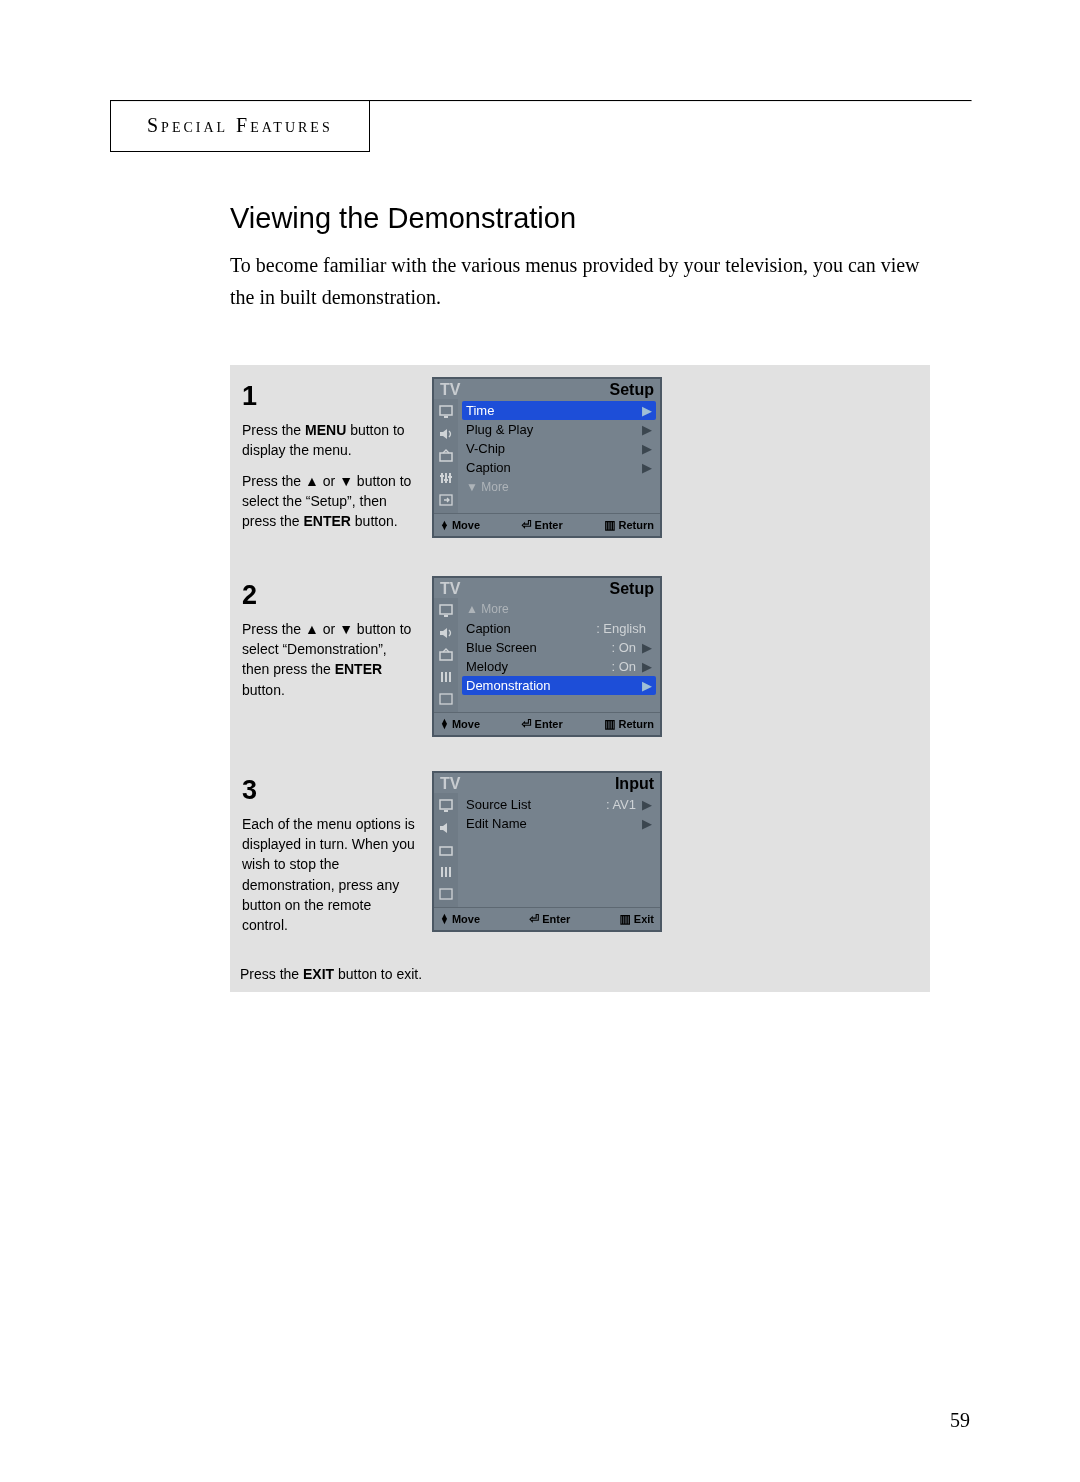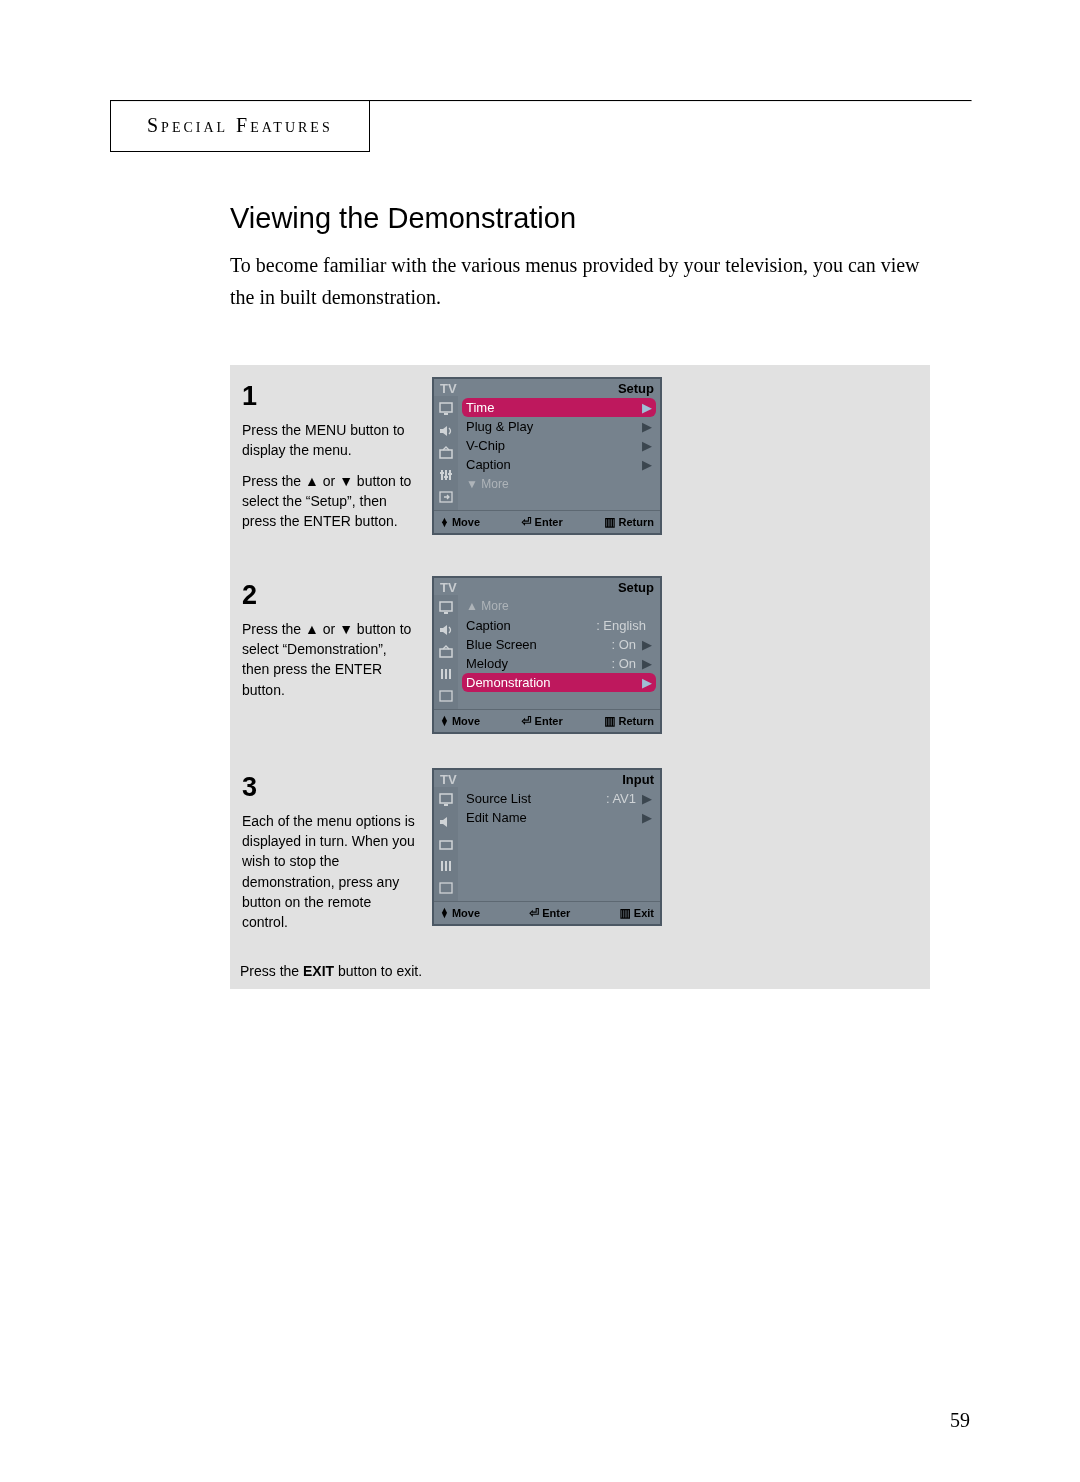--- a/index.html
+++ b/index.html
@@ -9,34 +9,34 @@
 .section-title{font-family:Georgia,'Times New Roman',serif;font-size:20px;letter-spacing:3px;font-variant:small-caps;}
 .content{padding-left:120px;padding-right:40px;}
 .heading{font-family:Arial,Helvetica,sans-serif;font-size:29px;font-weight:400;margin:50px 0 14px;}
 .intro{font-family:Georgia,'Times New Roman',serif;font-size:20px;line-height:1.6;margin-bottom:52px;}
 .steps{background:#e1e1e1;padding:8px 10px;}
 .gap{height:26px;}
 .step{background:#e1e1e1;display:flex;gap:16px;align-items:flex-start;padding:4px 2px 4px 2px;}
 .step-left{width:174px;font-size:14px;line-height:1.45;}
 .step-num{font-family:Arial Black,Arial,Helvetica,sans-serif;font-size:27px;font-weight:900;margin-bottom:4px;}
 .step-text p{margin:0 0 10px 0;}
-.step-text b{font-weight:400;}
+.step-text b{font-weight:700;}
 .osd{width:226px;border:2px solid #4c5864;background:#76828d;color:#dfe3e6;font-family:Arial,Helvetica,sans-serif;}
-.osd-head{display:flex;align-items:center;justify-content:space-between;font-size:13px;padding:2px 6px 0 6px;}
+.osd-head{display:flex;align-items:center;justify-content:space-between;font-size:16px;padding:2px 6px 0 6px;}
 .osd-head-left{color:#c8ccd0;font-weight:700;}
 .osd-head-right{color:#000;font-weight:700;}
 .osd-body{display:flex;}
 .osd-icons{width:24px;background:#6f7b86;display:flex;flex-direction:column;align-items:center;gap:8px;padding:6px 0;}
 .osd-icons .ic{width:16px;height:14px;color:#cfd3d6;display:flex;align-items:center;justify-content:center;}
 .osd-rows{flex:1;padding:2px 4px;}
 .osd-row{display:flex;align-items:center;font-size:13px;height:19px;padding:0 4px;border-radius:2px;}
 .osd-row .lbl{flex:1;color:#000000;}
 .osd-row .val{color:#cfd3d6;margin-right:6px;}
 .osd-row .arw{color:#3b464f;font-size:13px;}
-.osd-row.sel{background:#be185d;border-radius:6px;}
+.osd-row.sel{background:#1d4ed8;}
 .osd-row.sel .lbl,.osd-row.sel .val{color:#fff;}
 .osd-row.sel .arw{color:#9fbfd6;}
 .osd-row .more{color:#aeb4b9;font-size:12px;}
 .osd-foot{display:flex;align-items:center;justify-content:space-between;font-size:11px;font-weight:700;color:#000;padding:4px 6px;border-top:1px solid #5d6872;}
 .osd-foot span{display:flex;align-items:center;gap:3px;}
 .footsym{font-size:12px;}
 .after-text{font-size:14px;line-height:1.45;margin-top:14px;}
 .page-num{position:absolute;right:110px;bottom:50px;font-family:Georgia,'Times New Roman',serif;font-size:20px;}
 svg{display:block;}
 </style>

